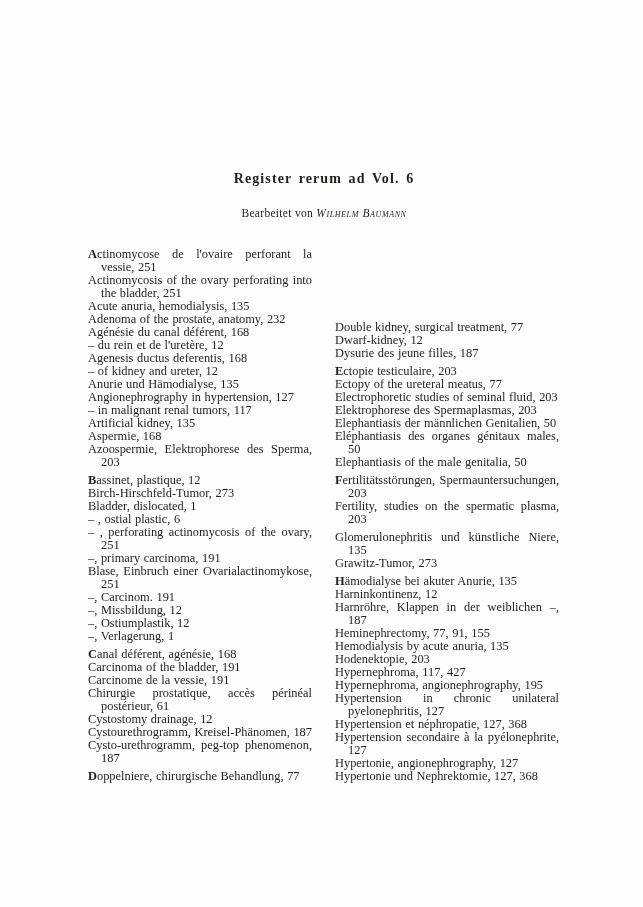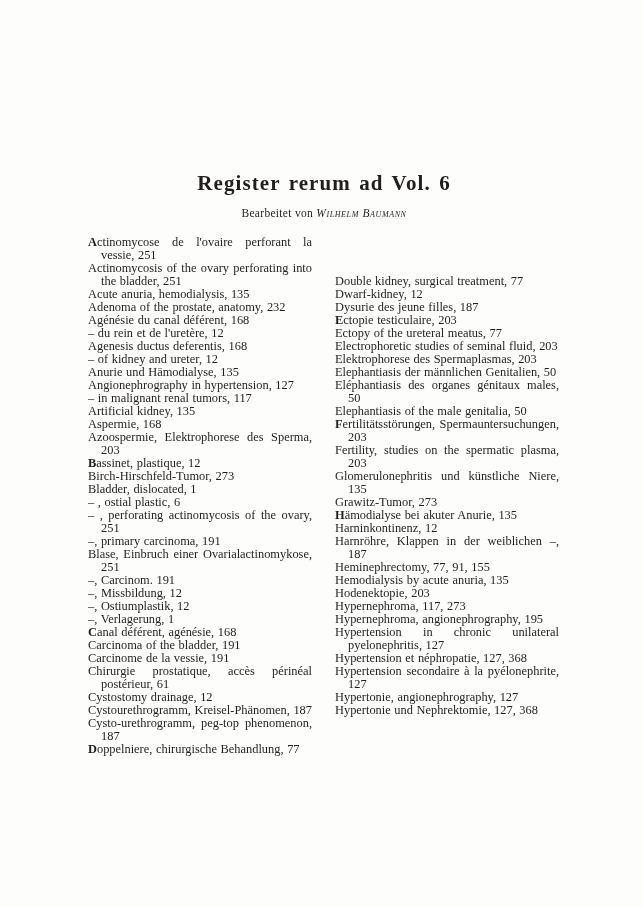--- a/index.html
+++ b/index.html
@@ -12,55 +12,55 @@
     position: relative;
     width: 643px; height: 907px;
     font-family: "Liberation Serif", "DejaVu Serif", serif;
     color: #211e1b;
     background: #fdfdfb;
   }
   .title {
     position: absolute;
     top: 171px; left: 88px; width: 472px;
     text-align: center;
-    font-size: 21px;
+    font-size: 14px;
     font-weight: bold;
     letter-spacing: 1.1px;
     word-spacing: 2px;
   }
   .subtitle {
     position: absolute;
     top: 207px; left: 88px; width: 472px;
     text-align: center;
     font-size: 11.5px;
     letter-spacing: 0.3px;
   }
   .smallcaps {
     font-variant: small-caps;
     letter-spacing: 0.6px;
     font-style: italic;
   }
   .columns {
     position: absolute;
-    top: 236px; left: 88px;
+    top: 248px; left: 88px;
     display: flex;
-    align-items: center;
+    align-items: flex-end;
   }
   .col {
     width: 224px;
     font-size: 12.4px;
     line-height: 13px;
     word-spacing: 0.5px;
   }
   .divider {
     width: 1px;
     background: #55514d;
     margin: 1px 11px 0 11px;
   }
-  .section { }
+  .section { margin-top: 5px; }
   .section:first-child { margin-top: 0; }
   .entry {
     text-align: justify;
     padding-left: 13px;
     text-indent: -13px;
     hyphens: manual;
     -webkit-hyphens: manual;
   }
   .cap { font-weight: bold; }
 </style>
@@ -143,21 +143,21 @@
           <div class="entry">Glomerulonephritis und künstliche Niere, 135</div>
           <div class="entry">Grawitz-Tumor, 273</div>
         </div>
         <div class="section">
           <div class="entry"><span class="cap">H</span>ämodialyse bei akuter Anurie, 135</div>
           <div class="entry">Harninkontinenz, 12</div>
           <div class="entry">Harnröhre, Klappen in der weiblichen –, 187</div>
           <div class="entry">Heminephrectomy, 77, 91, 155</div>
           <div class="entry">Hemodialysis by acute anuria, 135</div>
           <div class="entry">Hodenektopie, 203</div>
-          <div class="entry">Hypernephroma, 117, 273</div>
+          <div class="entry">Hypernephroma, 117, 427</div>
           <div class="entry">Hypernephroma, angionephrography, 195</div>
           <div class="entry">Hypertension in chronic unilateral pyelonephritis, 127</div>
           <div class="entry">Hypertension et néphropatie, 127, 368</div>
           <div class="entry">Hypertension secondaire à la pyélone­phrite, 127</div>
           <div class="entry">Hypertonie, angionephrography, 127</div>
           <div class="entry">Hypertonie und Nephrektomie, 127, 368</div>
         </div>
       </div>
   </div>
 

